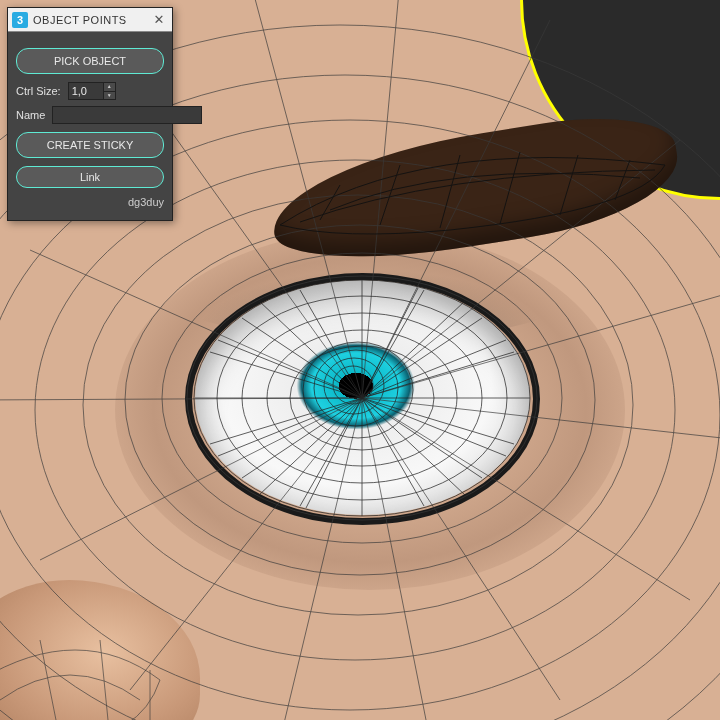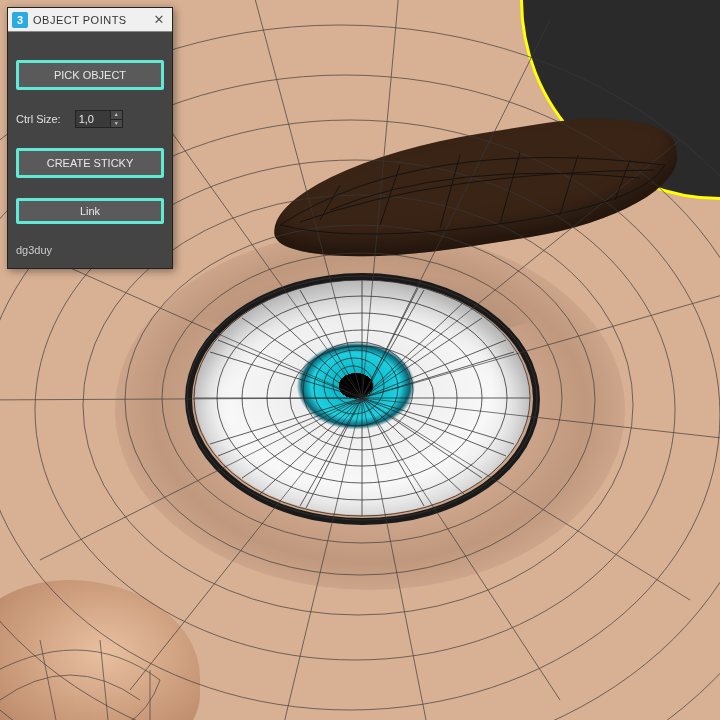--- a/index.html
+++ b/index.html
@@ -125,34 +125,34 @@
     display: flex; align-items: center; justify-content: center;
     color: #555;
     cursor: pointer;
     font-size: 13px;
   }
 
   .panel-body { padding: 8px 8px 10px; }
 
   .btn {
     display: block;
-    margin: 20px auto;
+    margin: 8px auto;
     padding: 6px 12px;
     background: #5a5a5a;
-    border: 3px solid #5eead4;
-    border-radius: 2px;
+    border: 1px solid #5eead4;
+    border-radius: 12px;
     color: #e8e8e8;
     font-size: 11px;
     text-align: center;
     cursor: pointer;
     min-width: 90px;
   }
   .btn.small { min-width: 48px; padding: 4px 18px; }
 
-  .row { display: flex; align-items: center; margin: 6px 0; gap: 14px; }
+  .row { display: flex; align-items: center; margin: 6px 0; gap: 7px; }
   .row label { font-size: 11px; color: #e0e0e0; white-space: nowrap; }
 
   .spinner {
     display: flex; align-items: stretch;
     width: 48px; height: 18px;
     background: #3a3a3a;
     border: 1px solid #222;
   }
   .spinner input {
     flex: 1; width: 30px;
@@ -176,21 +176,21 @@
     flex: 1;
     height: 18px;
     background: #3a3a3a;
     border: 1px solid #222;
     color: #e8e8e8;
     font-size: 11px;
     padding: 0 3px;
   }
 
   .footer {
-    text-align: left;
+    text-align: right;
     font-size: 11px;
     color: #ccc;
     margin: 6px 0 2px;
   }
 </style>
 </head>
 <body>
 
 <div class="viewport">
 
@@ -295,20 +295,24 @@
       <label>Ctrl Size:</label>
       <div class="spinner">
         <input type="text" value="1,0" style="">
         <div class="arrows">
           <div>▲</div>
           <div>▼</div>
         </div>
       </div>
     </div>
 
+    <div class="row">
+      <label>Name</label>
+      <input class="text-input" type="text" value="" style="">
+    </div>
 
     <div class="btn">CREATE STICKY</div>
 
     <div class="btn small">Link</div>
 
     <div class="footer">dg3duy</div>
   </div>
 </div>
 
 </body></html>

